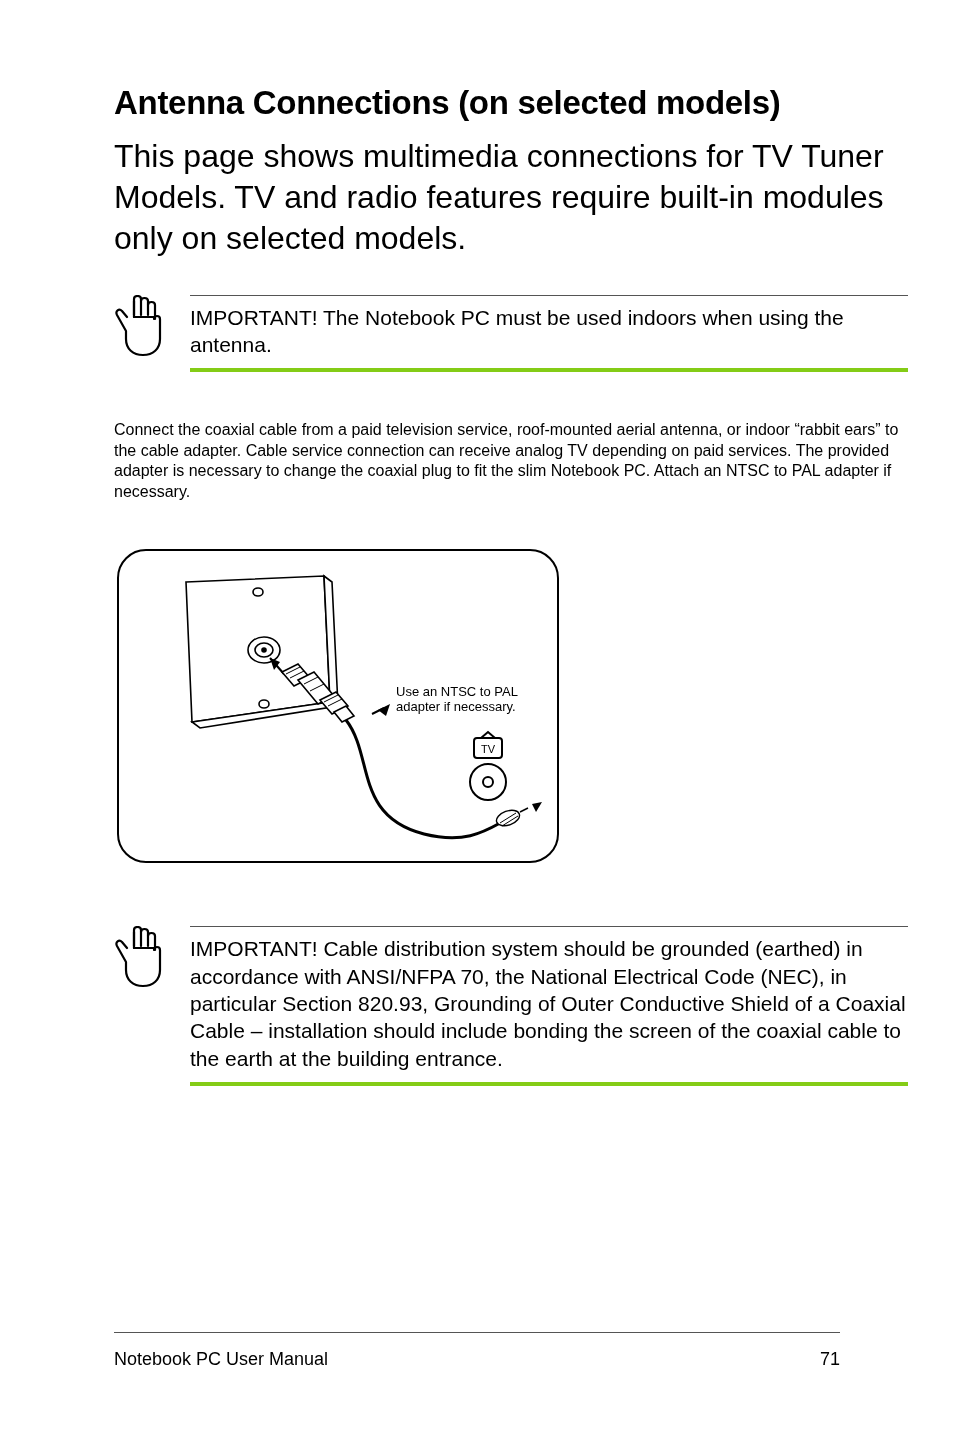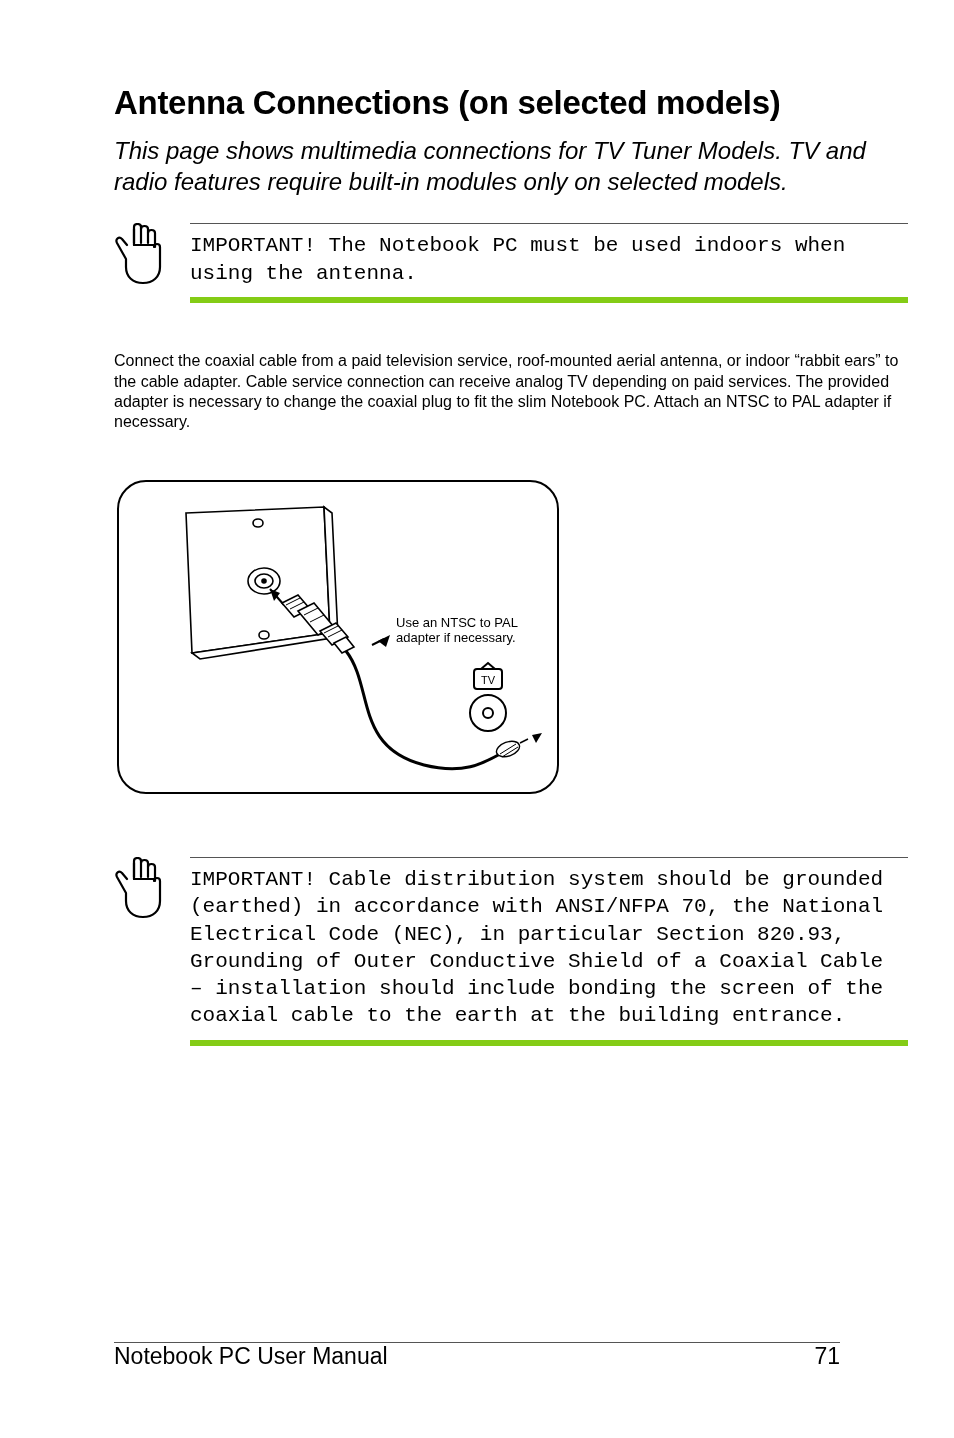--- a/index.html
+++ b/index.html
@@ -14,43 +14,41 @@
   .page {
     padding: 84px 46px 0 114px;
   }
   h1 {
     font-size: 33px;
     font-weight: 700;
     margin-bottom: 14px;
     letter-spacing: -0.3px;
   }
   .intro {
-    font-size: 24px;
+    font-size: 32px;
     line-height: 1.28;
-    margin-bottom: 26px;
-    font-style: italic;
+    margin-bottom: 36px;
   }
   .note-block {
     display: flex;
     align-items: flex-start;
     gap: 22px;
     margin-bottom: 48px;
   }
   .note-icon {
     flex: 0 0 auto;
     width: 54px;
     height: 62px;
   }
   .note-icon svg { width: 100%; height: 100%; }
   .note-text-wrap {
     flex: 1;
     border-top: 1px solid #555;
-    border-bottom: 6px solid #84cc16;
+    border-bottom: 4px solid #84cc16;
     padding: 8px 0 10px 0;
-    font-family: Liberation Mono, monospace;
   }
   .note-text {
     font-size: 21px;
     line-height: 1.3;
   }
   h2 {
     font-size: 25px;
     font-weight: 700;
     margin-bottom: 12px;
   }
@@ -64,24 +62,24 @@
     height: 320px;
     position: relative;
     margin-bottom: 60px;
   }
   .footer {
     position: absolute;
     bottom: 68px;
     left: 114px;
     right: 114px;
     border-top: 1px solid #555;
-    padding-top: 0;
+    padding-top: 16px;
     display: flex;
     justify-content: space-between;
-    font-size: 23px;
+    font-size: 18px;
   }
 </style>
 </head>
 <body>
 
 <div class="page">
 
   <h1>Antenna Connections (on selected models)</h1>
 
   <p class="intro">This page shows multimedia connections for TV Tuner Models. TV and radio features require built-in modules only on selected models.</p>

